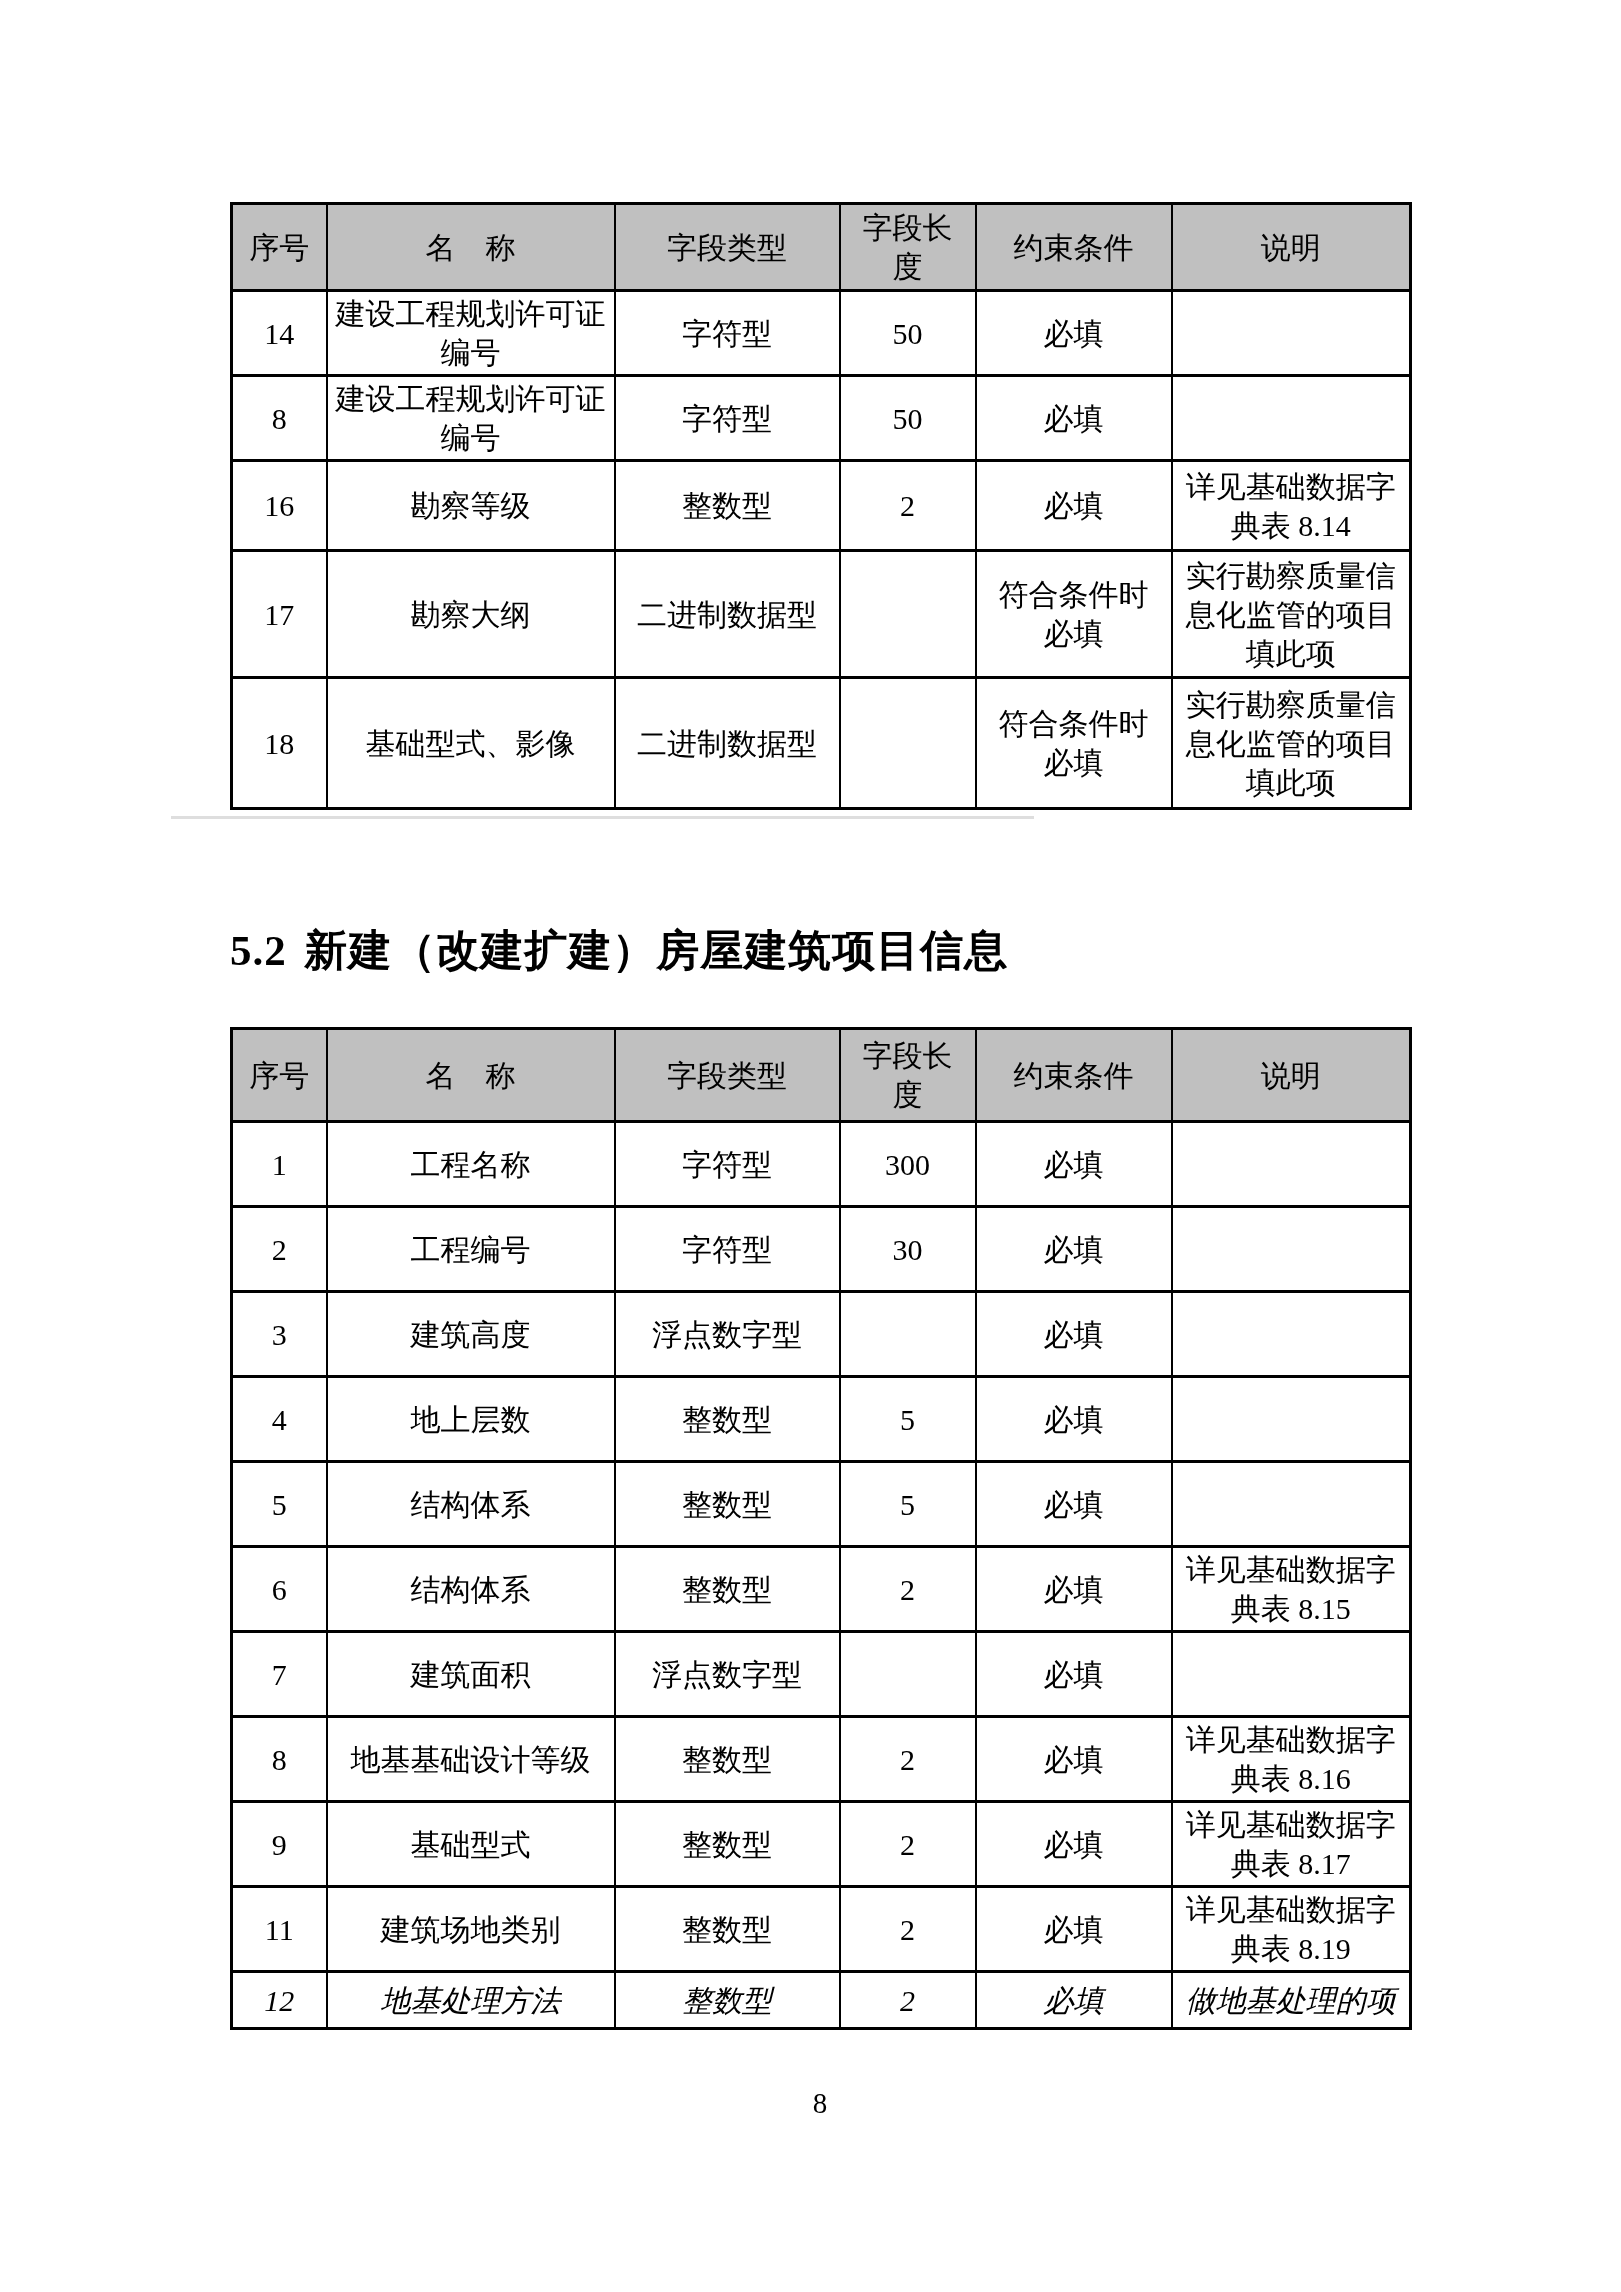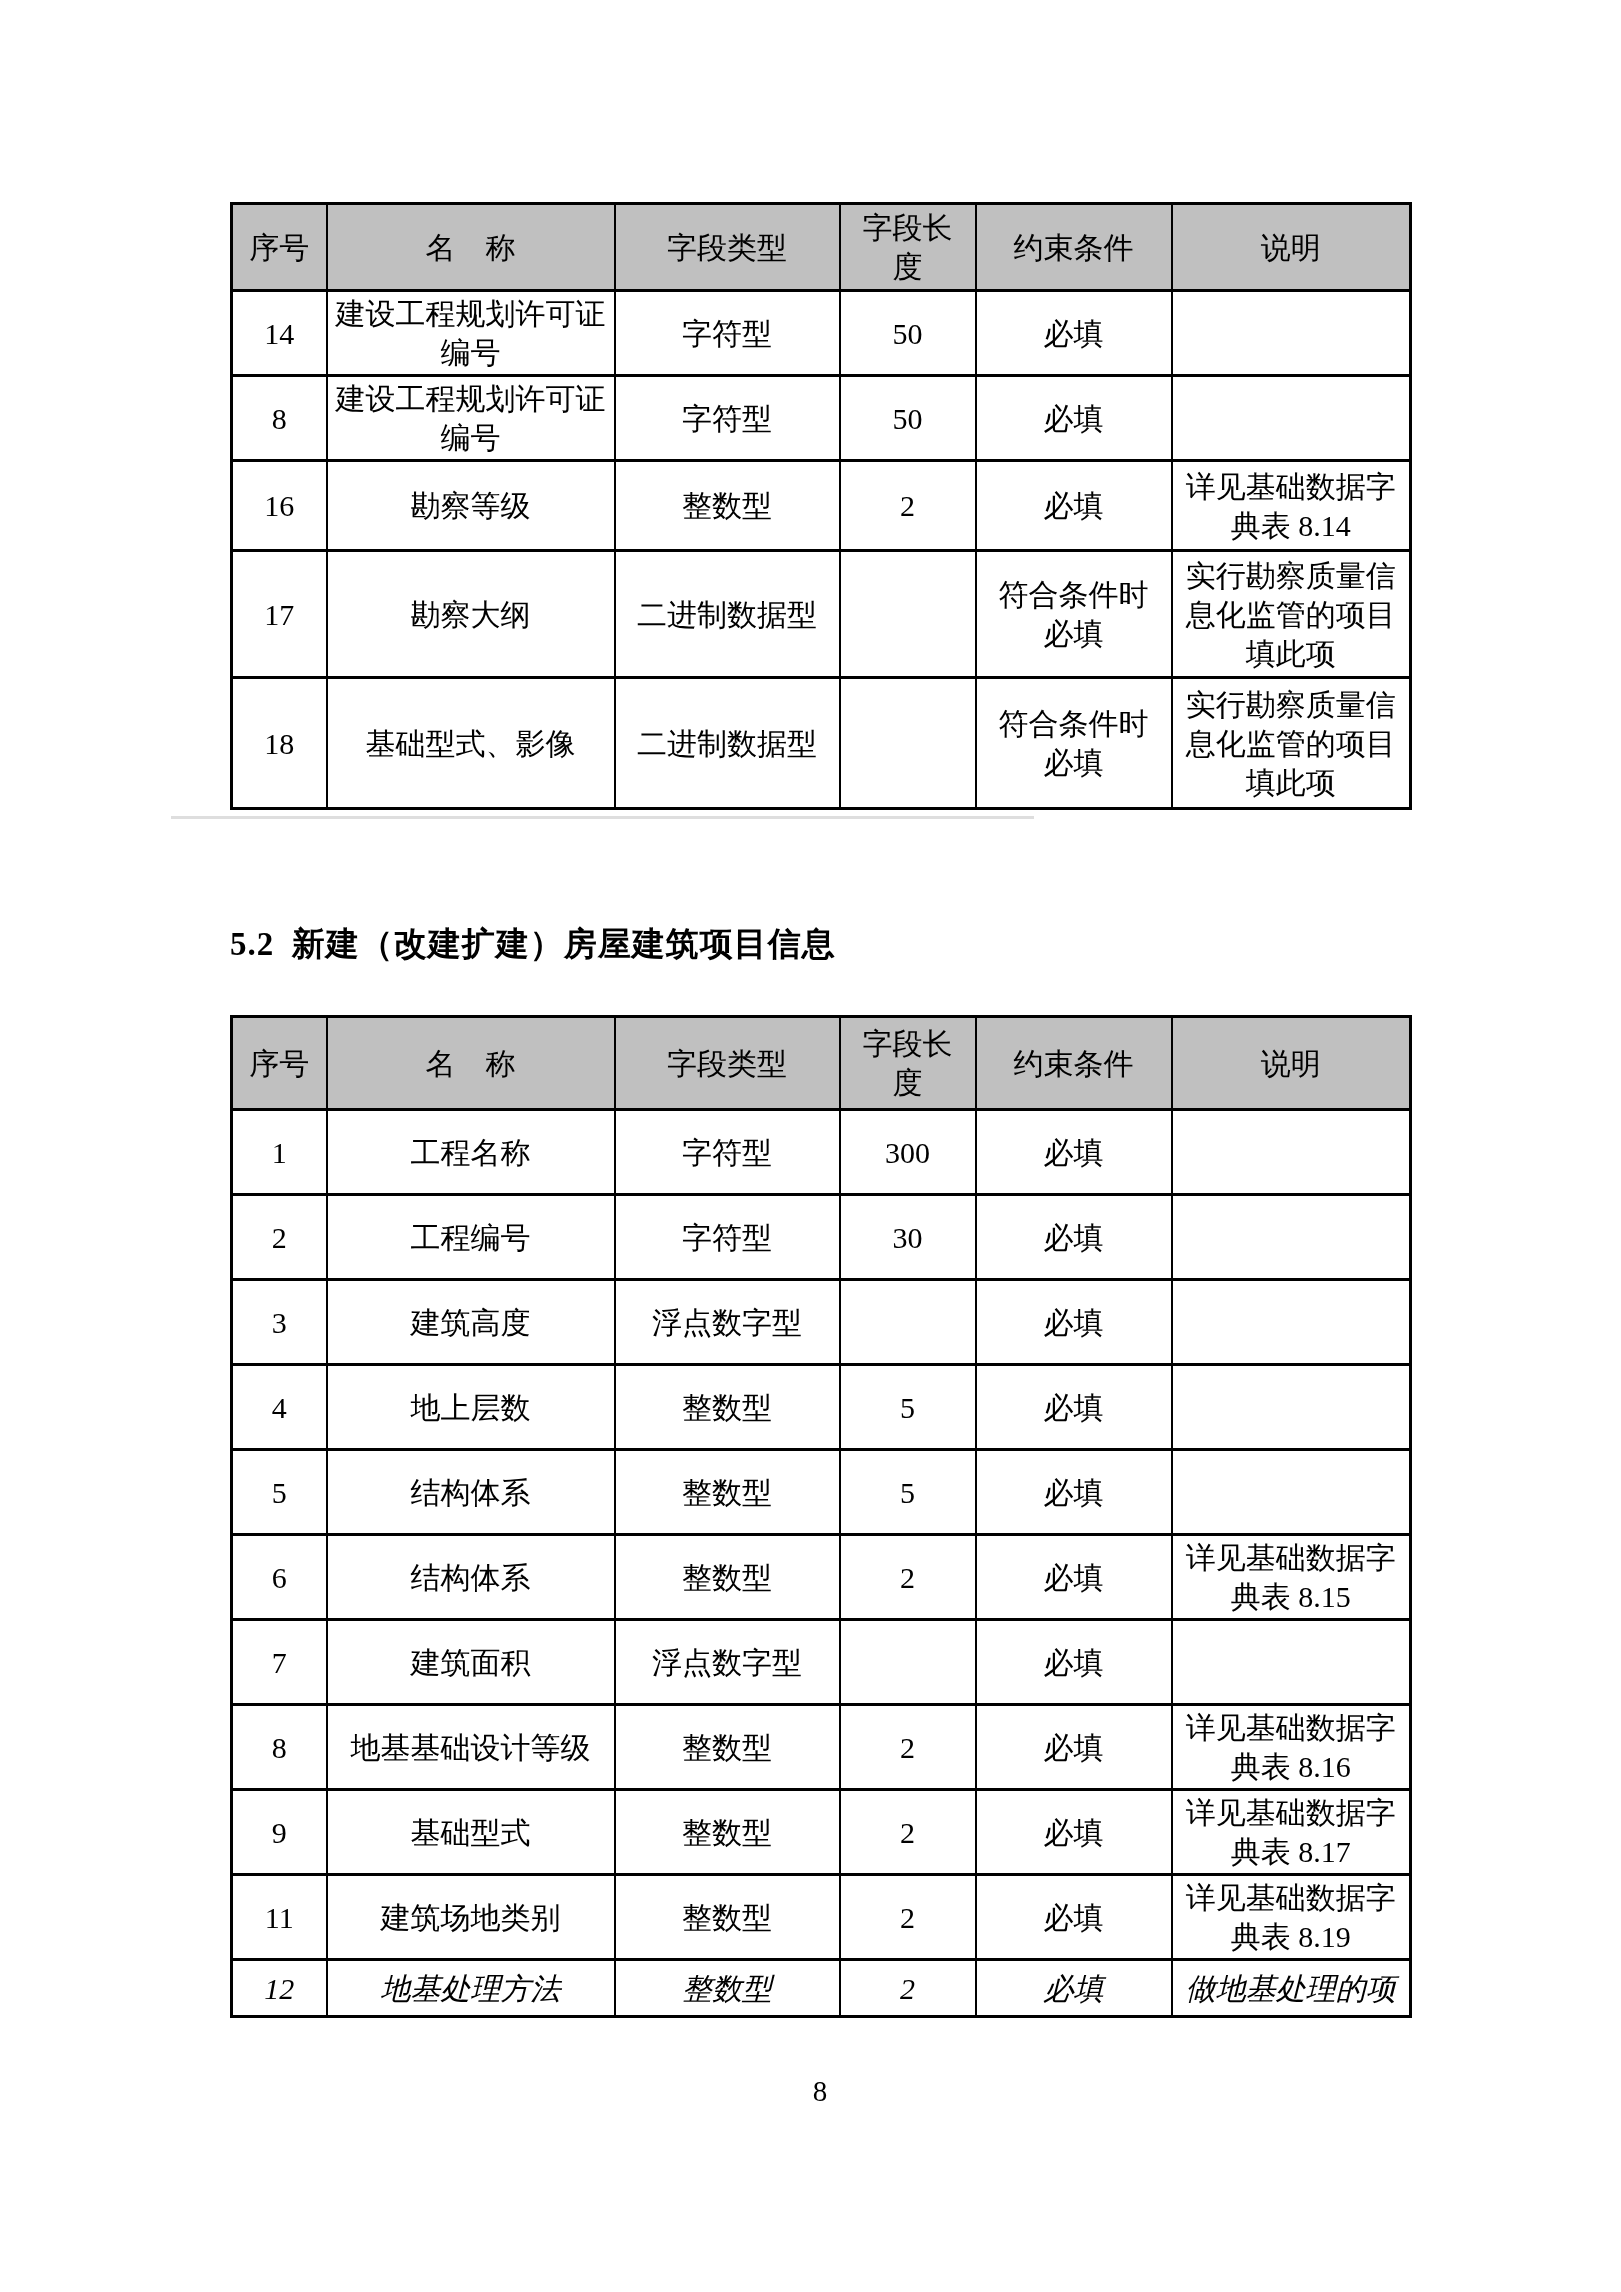--- a/index.html
+++ b/index.html
@@ -26,21 +26,21 @@
   #table1 tbody tr:nth-child(1){height:82px;}
   #table1 tbody tr:nth-child(2){height:82px;}
   #table1 tbody tr:nth-child(3){height:90px;}
   #table1 tbody tr:nth-child(4){height:127px;}
   #table1 tbody tr:nth-child(5){height:131px;}
   #table2 thead tr{height:93px;}
   #table2 tbody tr{height:85px;}
   #table2 tbody tr:last-child{height:57px;font-style:italic;}
   h2.section{
     margin:106px 0 51px 0;
-    font-size:33px;line-height:1.2;font-weight:bold;
+    font-size:43px;line-height:1.2;font-weight:bold;
     letter-spacing:1px;white-space:nowrap;
   }
   h2.section .num{margin-right:17.6px;}
   .artifact{height:2.9px;background:#dedede;width:863px;margin:5.9px 0 0 -59px;}
   .pageno{
     margin-top:57px;text-align:center;
     font-size:29px;
   }
 </style>
 </head>

